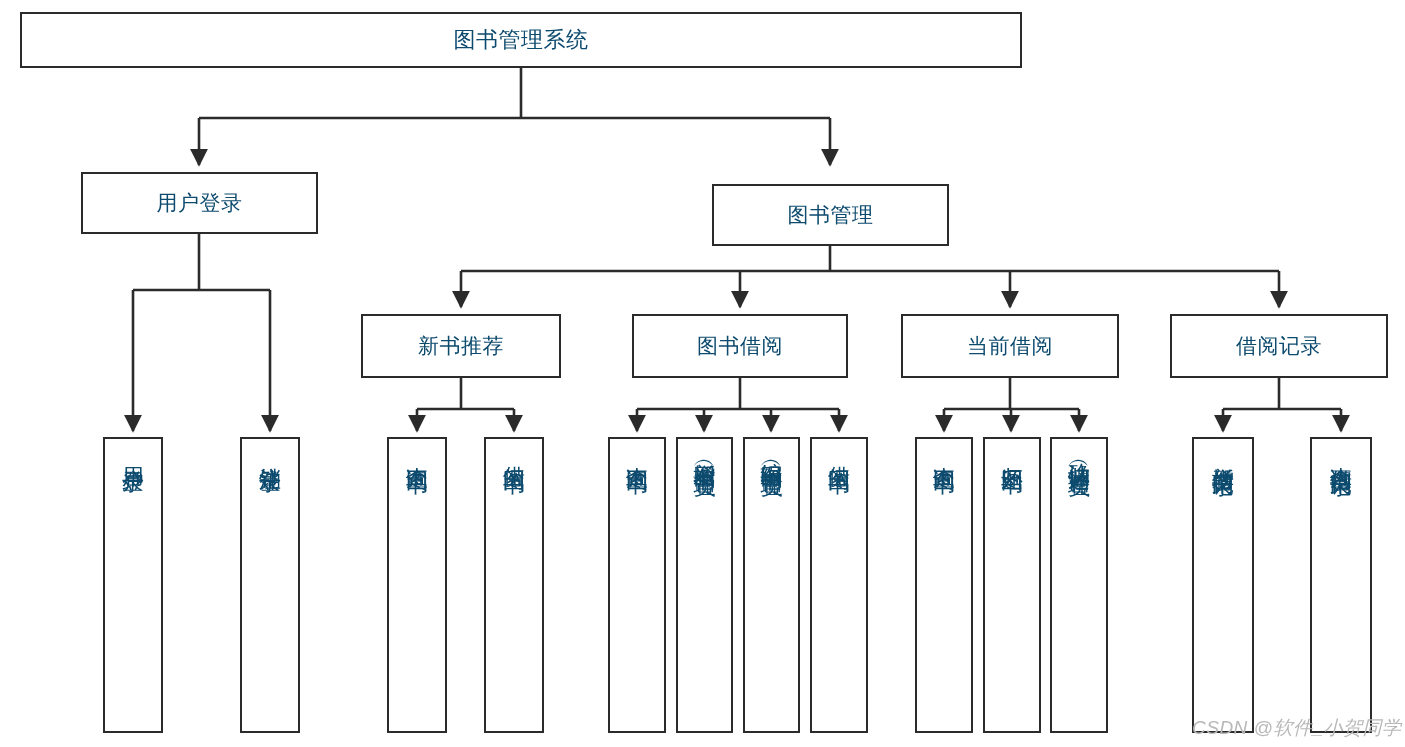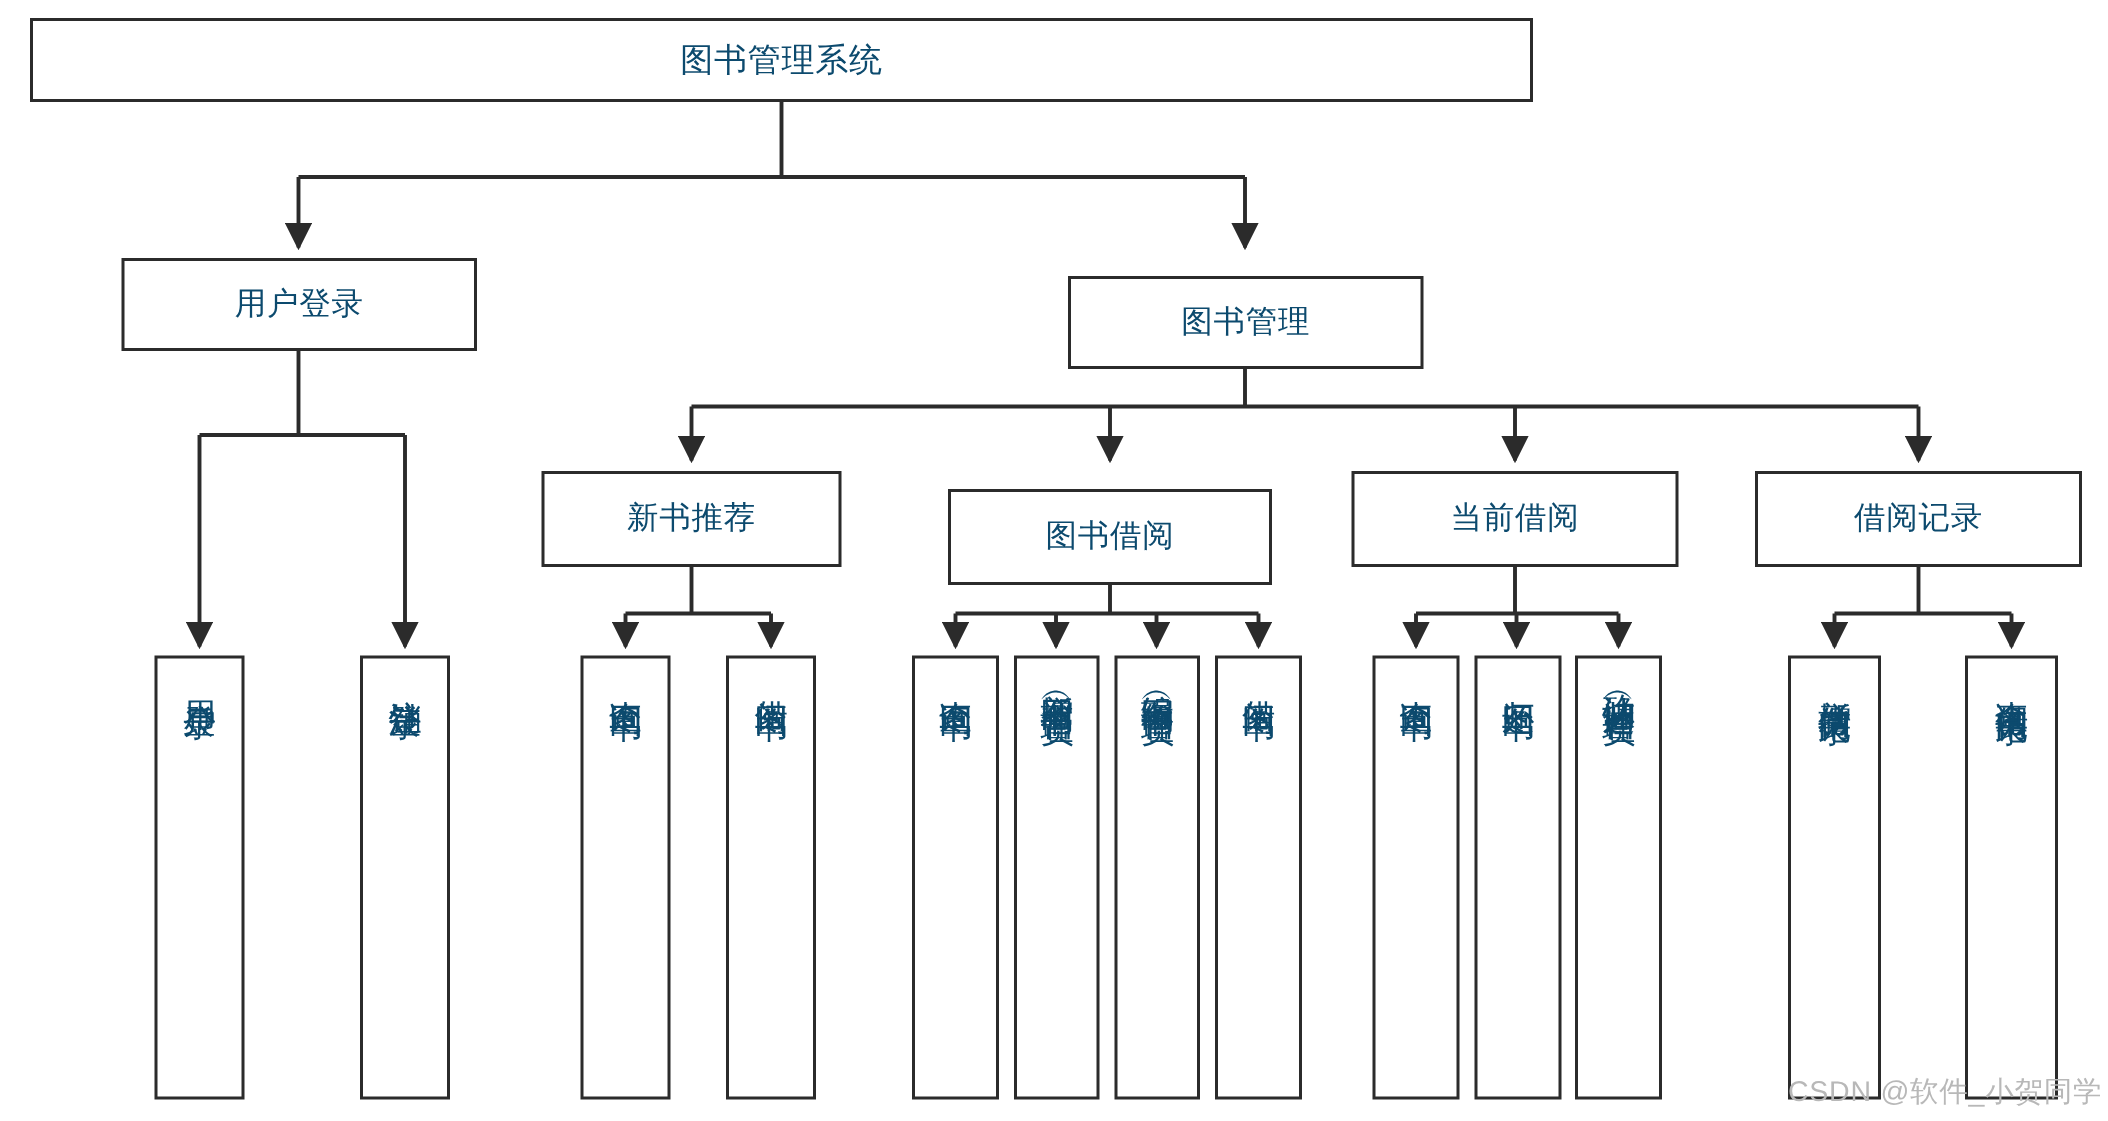--- a/index.html
+++ b/index.html
@@ -139,21 +139,21 @@
   </div>
 
   <div class="node horiz" style="left:712px; top:172px; width:237px; height:62px;margin-top:12px;">
     <span class="label">图书管理</span>
   </div>
 
   <div class="node horiz" style="left:361px; top:314px; width:200px; height:64px;align-items:center;">
     <span class="label">新书推荐</span>
   </div>
 
-  <div class="node horiz" style="left:632px; top:326px; width:216px; height:64px;">
+  <div class="node horiz" style="left:632px; top:314px; width:216px; height:64px;">
     <span class="label">图书借阅</span>
   </div>
 
   <div class="node horiz" style="left:1170px; top:314px; width:218px; height:64px;">
     <span class="label">借阅记录</span>
   </div>
 
   <div class="node horiz" style="left:901px; top:314px; width:218px; height:64px;">
     <span class="label">当前借阅</span>
   </div>
@@ -203,15 +203,15 @@
   </div>
 
   <div class="node vert" style="left:1192px; top:437px; width:62px; height:296px;">
     <span class="label">新增借阅记录</span>
   </div>
 
   <div class="node vert" style="left:1310px; top:437px; width:62px; height:296px;">
     <span class="label">查询借阅记录</span>
   </div>
 
-  <div class="watermark" style="left:1192px; top:715px;">CSDN @软件_小贺同学</div>
+  <div class="watermark" style="left:1192px; top:715px;font-style:italic;">CSDN @软件_小贺同学</div>
 
 </div>
 
 </body></html>

